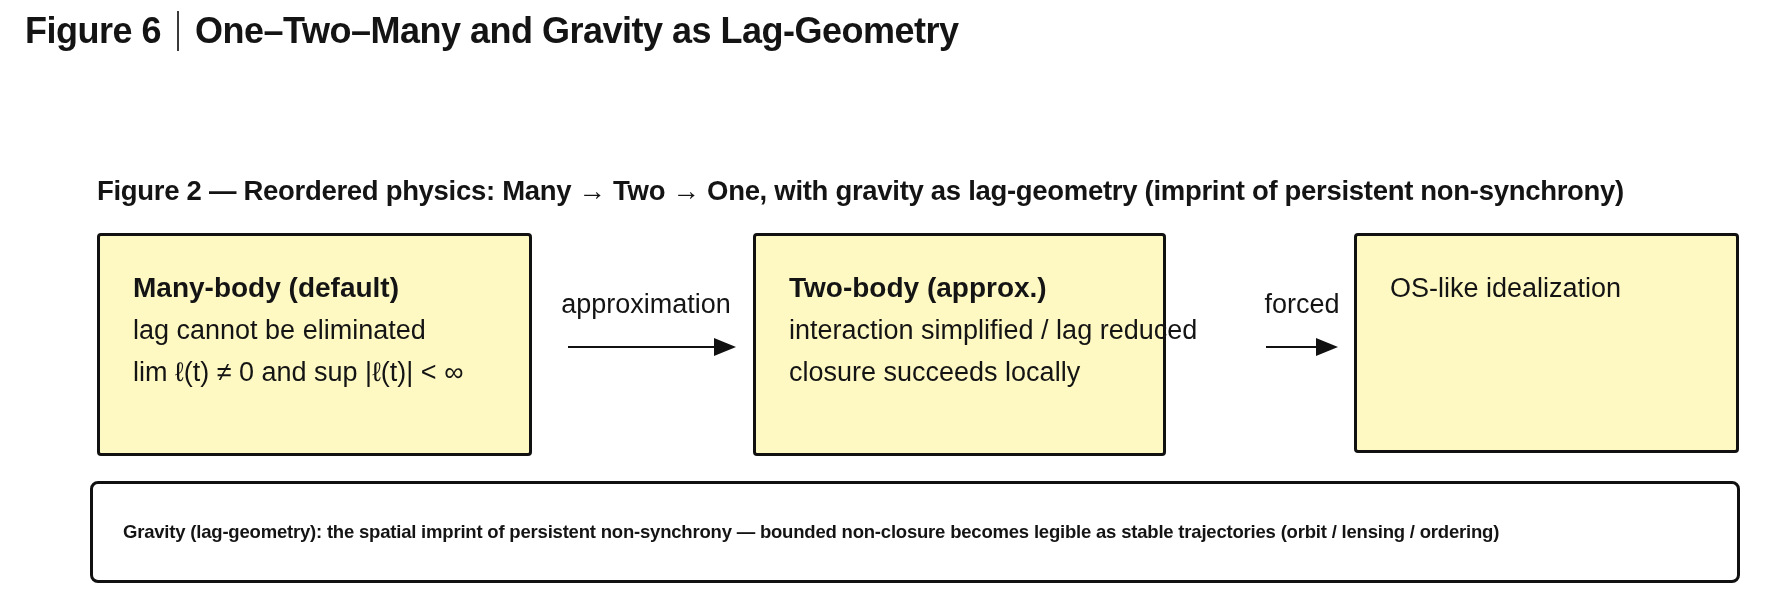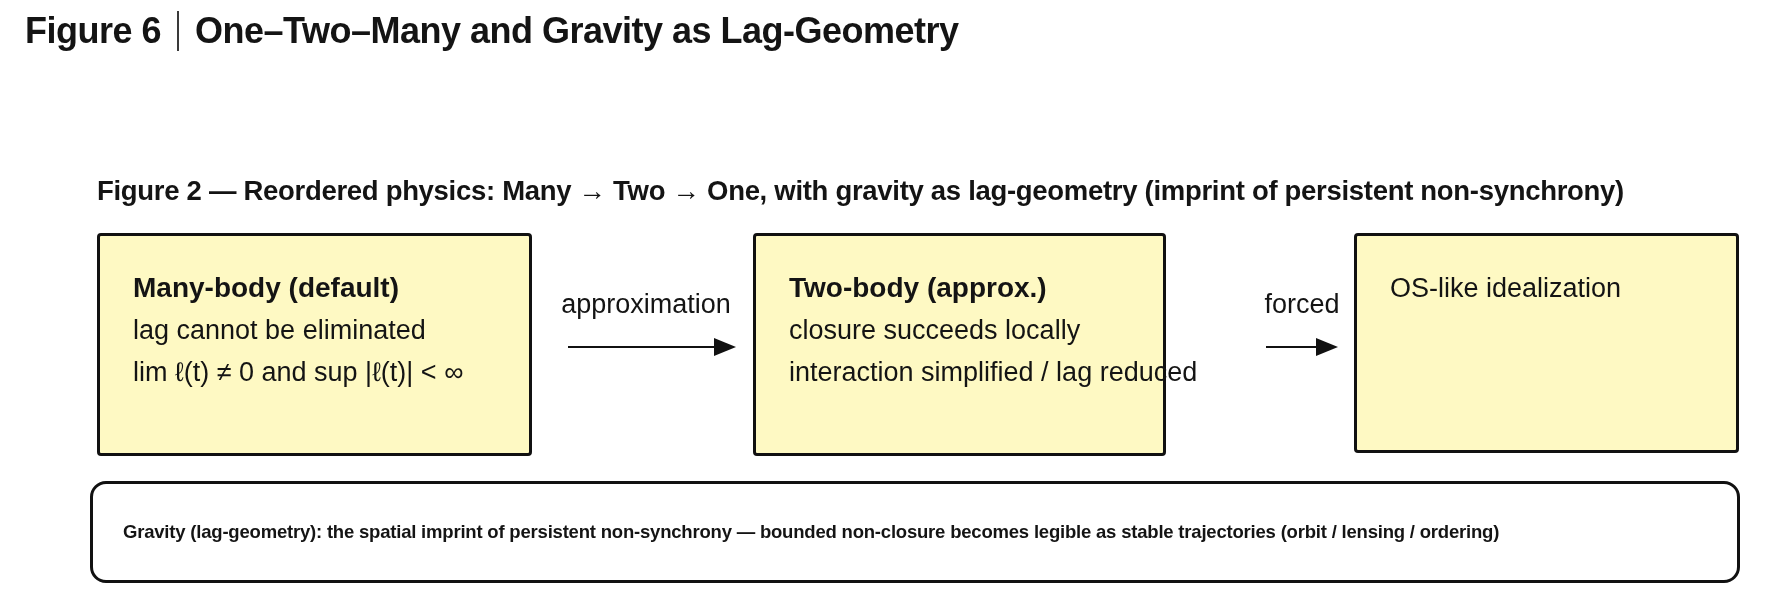--- a/index.html
+++ b/index.html
@@ -93,21 +93,21 @@
   }
 
   
   .footer-box {
     position: absolute;
     left: 90px;
     top: 481px;
     width: 1650px;
     height: 102px;
     border: 3.5px solid #111111;
-    border-radius: 16px;
+    border-radius: 8px;
     background: #ffffff;
     box-sizing: border-box;
     display: flex;
     align-items: center;
   }
   .footer-text {
     padding-left: 30px;
     padding-right: 20px;
     font-size: 18.5px;
     font-weight: 700;
@@ -138,22 +138,22 @@
 
   <div class="edge-label edge-label-1">approximation</div>
   <div class="arrow arrow-1">
     <div class="shaft"></div>
     <div class="head"></div>
   </div>
 
   <div class="node node-two">
     <div class="node-inner">
       <div class="node-title">Two-body (approx.)</div>
+      <div class="node-line">interaction simplified / lag reduced</div>
       <div class="node-line">closure succeeds locally</div>
-      <div class="node-line">interaction simplified / lag reduced</div>
     </div>
   </div>
 
   <div class="edge-label edge-label-2">forced</div>
   <div class="arrow arrow-2">
     <div class="shaft"></div>
     <div class="head"></div>
   </div>
 
   <div class="node node-one">

